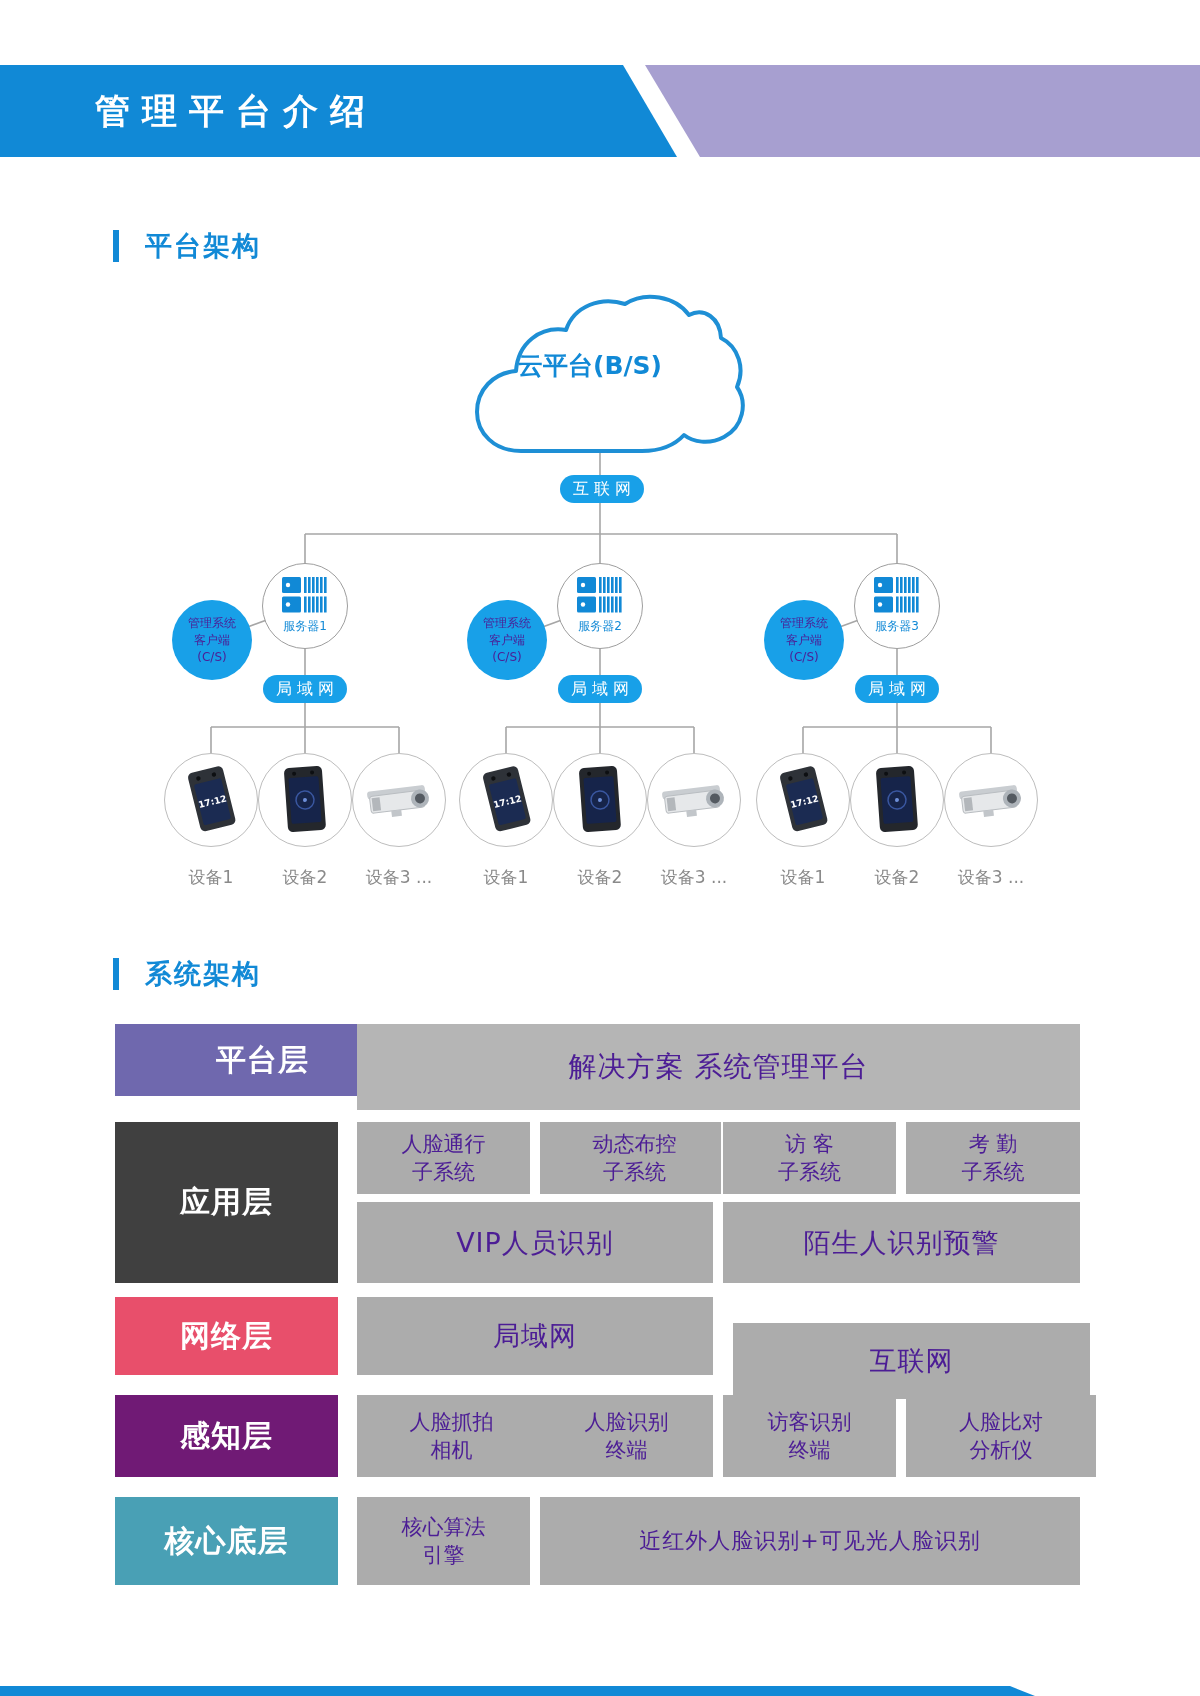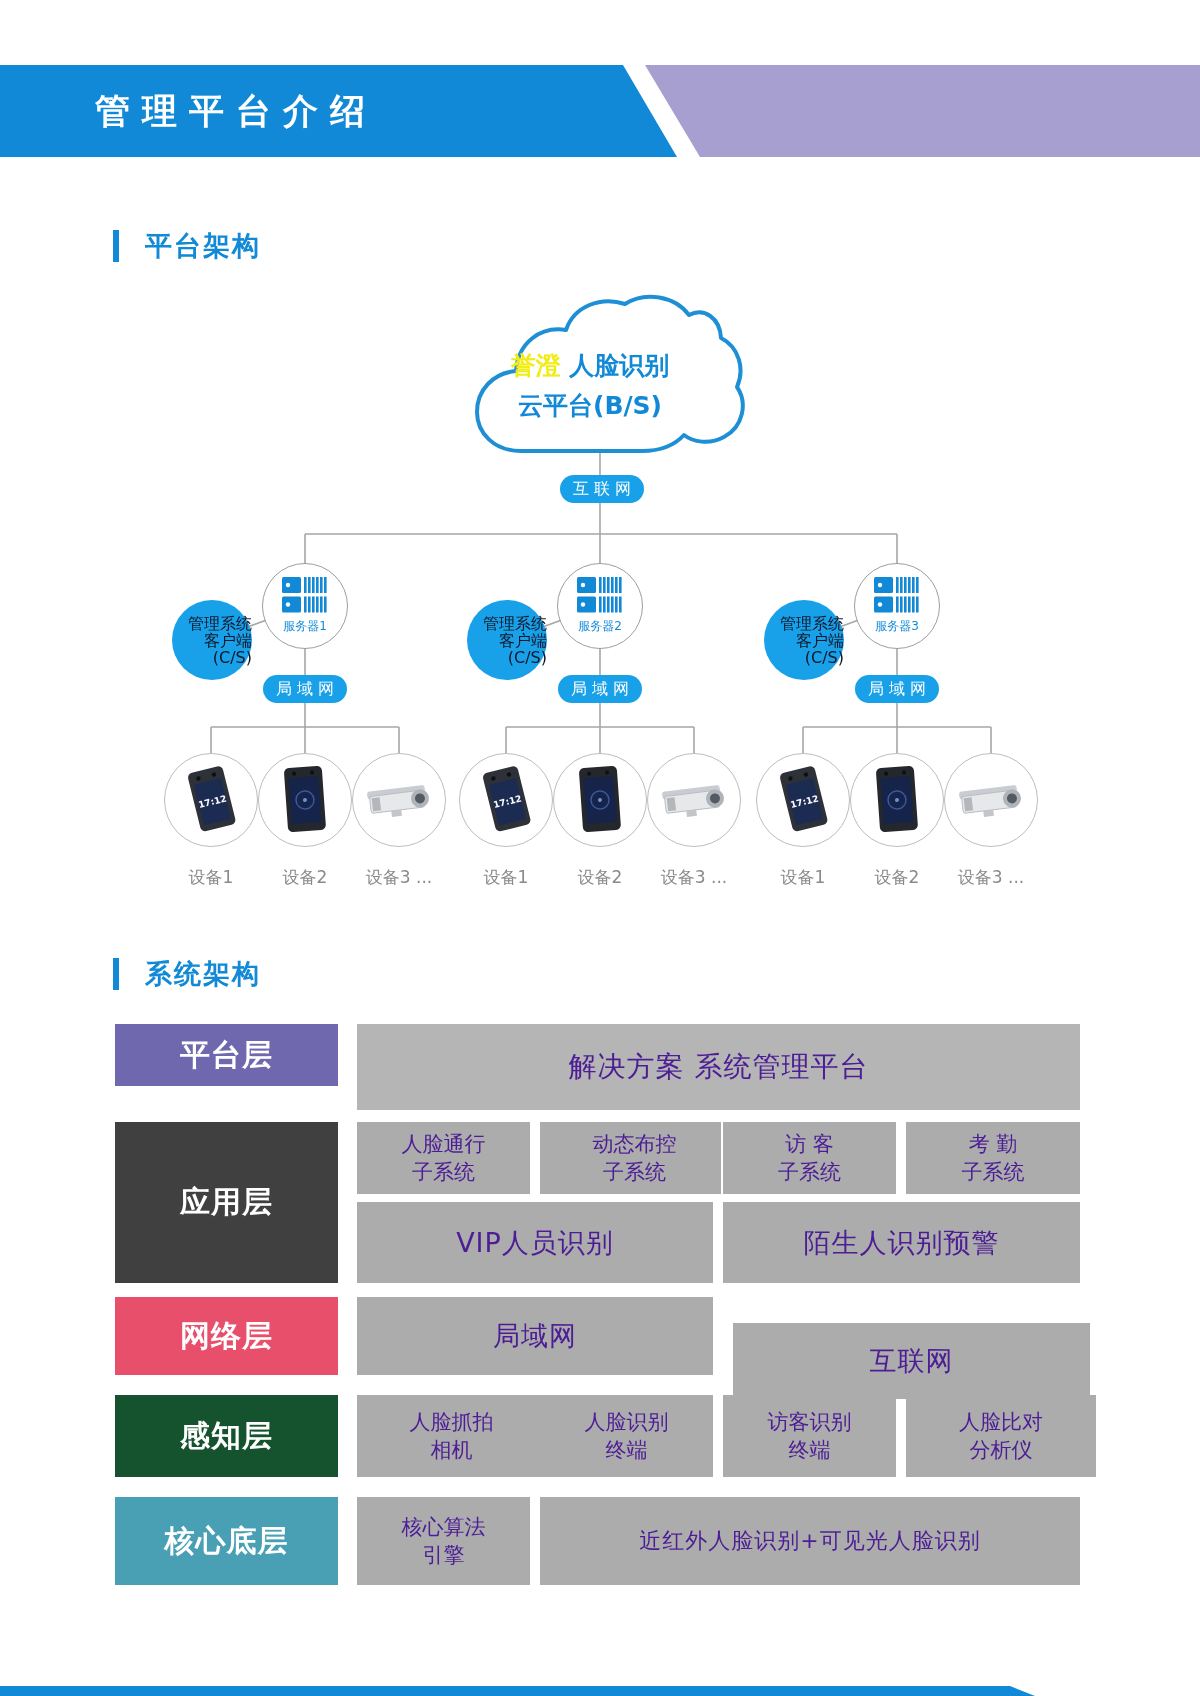--- a/index.html
+++ b/index.html
@@ -26,30 +26,30 @@
   .pill{position:absolute;z-index:1;height:28px;line-height:28px;border-radius:14px;background:#18A0E8;
         color:#fff;font-size:16px;text-align:center;white-space:nowrap;}
   .cloud-text{position:absolute;left:478px;top:346px;width:224px;text-align:center;z-index:1;
               font-weight:bold;font-size:25px;line-height:40px;color:#1189D6;}
   .cloud-text .brand{color:#F2EC13;}
   .server-circle{position:absolute;width:86px;height:86px;border-radius:50%;background:#fff;
                  border:1.5px solid #9E9E9E;z-index:1;text-align:center;box-sizing:border-box;}
   .server-circle svg{margin-top:13px;}
   .server-label{color:#1189D6;font-size:12px;line-height:15px;margin-top:2px;}
   .client-circle{position:absolute;width:80px;height:80px;border-radius:50%;background:#18A0E8;z-index:2;
-                 color:#0f172a;text-align:right;font-size:16px;line-height:17px;box-sizing:border-box;padding-top:15px;}
+                 color:#4c1d95;text-align:center;font-size:12px;line-height:17px;box-sizing:border-box;padding-top:15px;}
   .device-circle{position:absolute;width:94px;height:94px;border-radius:50%;background:#fff;
                  border:1.5px solid #BDBDBD;z-index:1;display:flex;align-items:center;justify-content:center;box-sizing:border-box;}
   .device-label{position:absolute;width:120px;text-align:center;color:#8A8A8A;font-size:17px;z-index:1;white-space:nowrap;}
 
   
   .row-label{position:absolute;left:115px;width:223px;color:#fff;font-weight:bold;font-size:30px;
              display:flex;align-items:center;justify-content:center;z-index:1;letter-spacing:1px;}
   .c-purple{background:#6F68AE;} .c-blue{background:#404040;} .c-red{background:#E84F6B;}
-  .c-green{background:#14532d;} .c-teal{background:#49A0B5;}
+  .c-green{background:#701a75;} .c-teal{background:#49A0B5;}
   .gbox{position:absolute;background:#ACACAC;color:#4c1d95;display:flex;flex-direction:column;
         align-items:center;justify-content:center;text-align:center;z-index:1;}
   .gbox-big{background:#B5B5B5;font-size:28px;letter-spacing:1px;}
   .gbox-two{font-size:21px;line-height:28px;}
   .gbox-wide{font-size:27px;letter-spacing:1px;}
   .gbox-core{font-size:22px;letter-spacing:1px;}
 
   
   .footer-bar{position:absolute;left:0;top:1686px;width:1035px;height:10px;background:#1189D6;
               clip-path:polygon(0 0,1010px 0,1035px 100%,0 100%);z-index:1;}
@@ -106,21 +106,20 @@
              C 574 306 601 296 625 304
              C 645 291 675 296 689 315
              C 704 307 720 318 721 338
              C 739 347 745 369 737 387
              C 748 403 743 427 724 437
              C 709 445 693 442 684 435
              C 673 447 657 451 642 451 Z" fill="#ffffff" stroke="#1E8FD5" stroke-width="4" stroke-linejoin="round"></path>
   </svg>
 
   <div class="cloud-text">
-    <div><span class="brand">誉澄</span><span> 人脸识别</span></div>
     <div>云平台(B/S)</div>
   </div>
 
   <div class="pill" style="left:560px;top:475px;width:84px;">互 联 网</div>
 
   <div class="server-circle" style="left:262px;top:563px;">
     <svg width="46" height="36" viewBox="0 0 46 36">
       <g fill="#1189D6">
         <rect x="0" y="0" width="19" height="16" rx="1.5"></rect>
         <rect x="22" y="0" width="2.6" height="16"></rect>
@@ -325,21 +324,21 @@
   <div class="device-label" style="left:634px;top:866px;">设备3 ...</div>
   <div class="device-label" style="left:743px;top:866px;">设备1</div>
   <div class="device-label" style="left:837px;top:866px;">设备2</div>
   <div class="device-label" style="left:931px;top:866px;">设备3 ...</div>
 
   <div class="sec-head" style="left:113px;top:956px;">
     <div class="sec-bar"></div>
     <div class="sec-title">系统架构</div>
   </div>
 
-  <div class="row-label c-purple" style="top:1024px;height:62px;">平台层</div>
+  <div class="row-label c-purple" style="top:1024px;height:72px;padding-left:36px;">平台层</div>
   <div class="gbox gbox-big" style="left:357px;top:1024px;width:723px;height:86px;">解决方案 系统管理平台</div>
 
   <div class="row-label c-blue" style="top:1122px;height:161px;">应用层</div>
   <div class="gbox gbox-two" style="left:357px;top:1122px;width:173px;height:72px;">
     <div>人脸通行</div>
     <div>子系统</div>
   </div>
   <div class="gbox gbox-two" style="left:540px;top:1122px;width:173px;height:72px;padding-left:8px;">
     <div>动态布控</div>
     <div>子系统</div>

